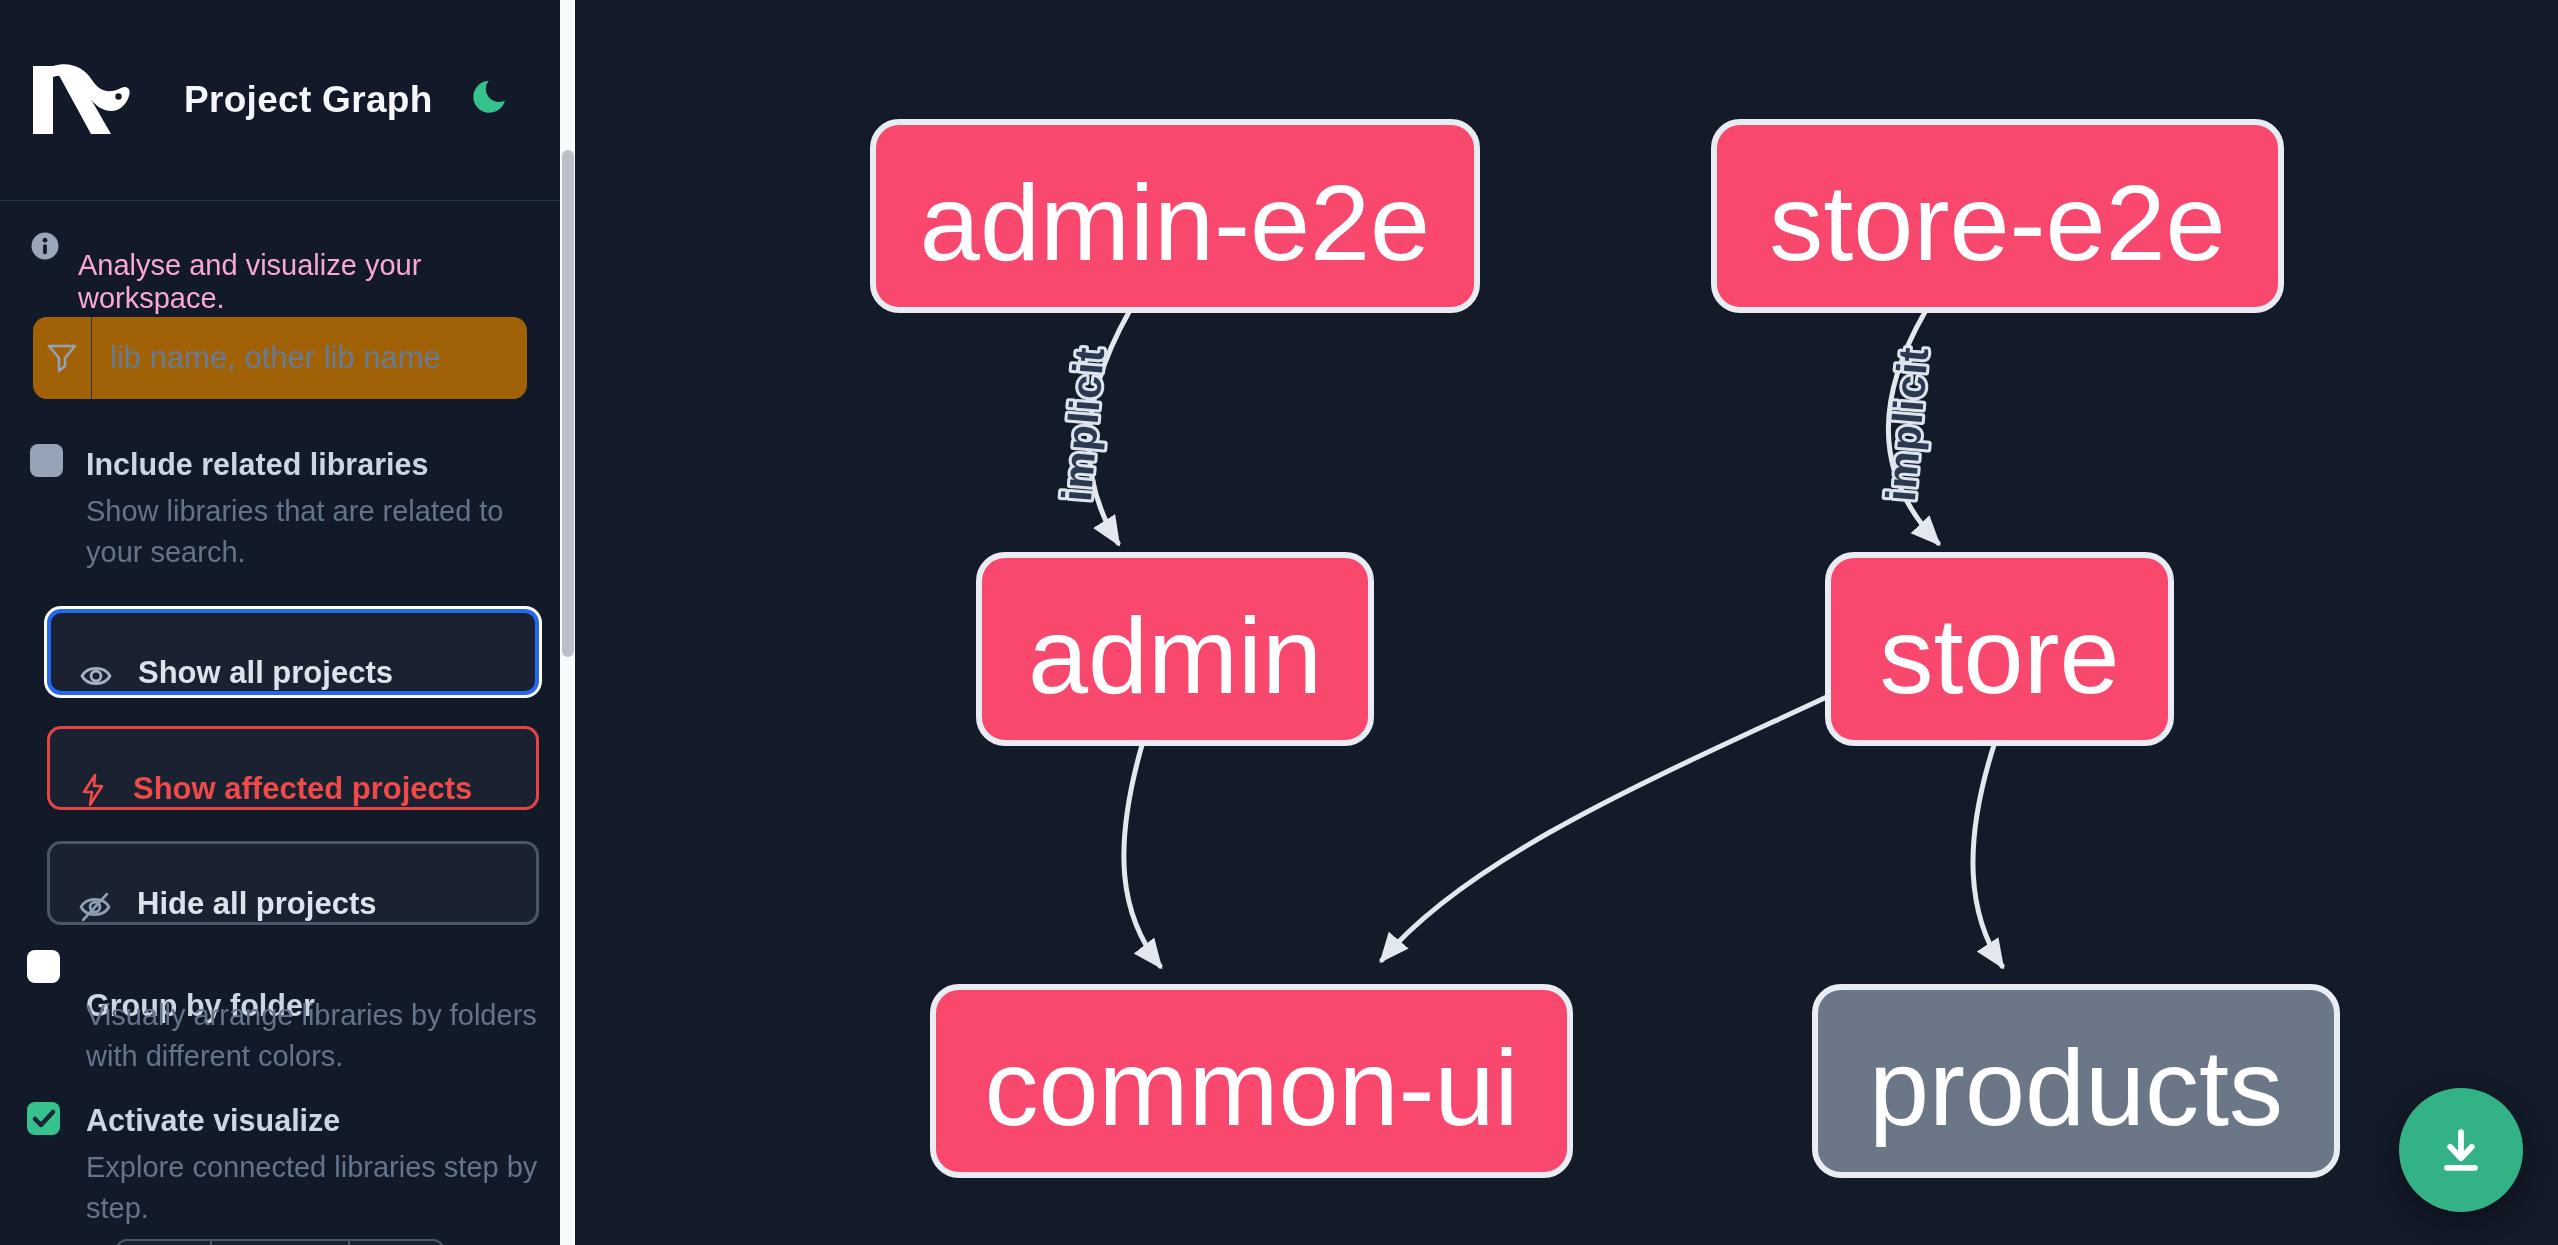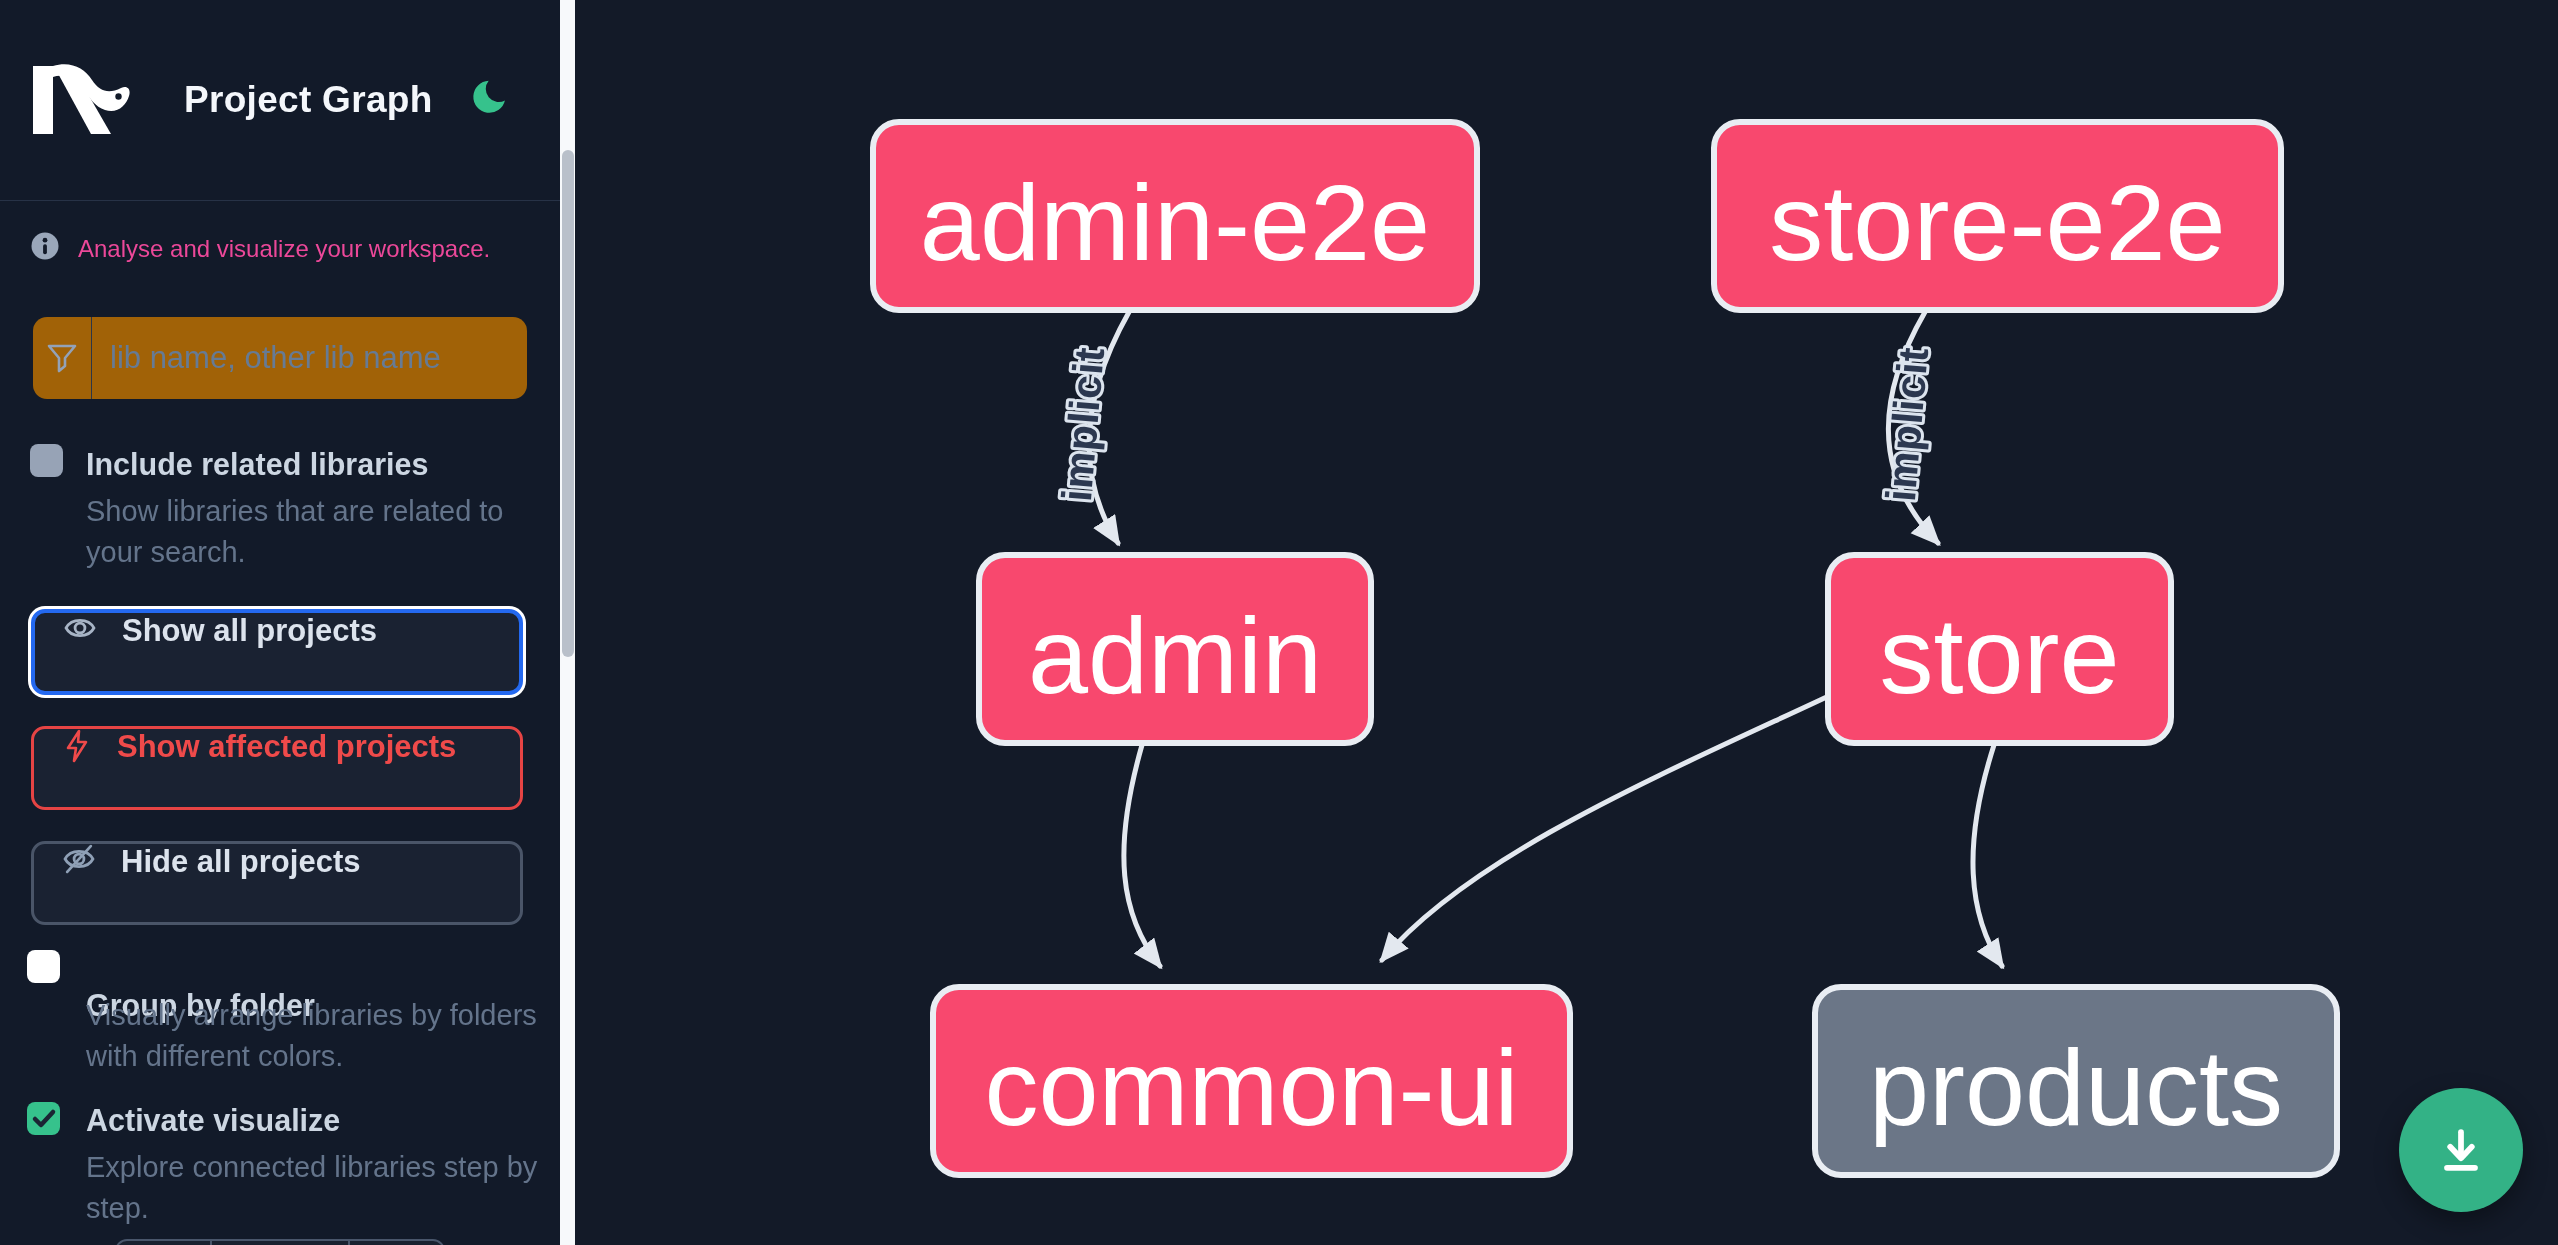--- a/index.html
+++ b/index.html
@@ -15,37 +15,37 @@
   .node-rect{stroke:#e9edf3;stroke-width:6;}
   .node-label{font:400 108px "Liberation Sans",sans-serif;fill:#ffffff;}
 
   
   #sidebar{position:absolute;left:0;top:0;width:560px;height:1245px;
            background:#121a29;border-right:4px solid #a3a3a3;z-index:2;}
   .abs{position:absolute;}
   #page-title{left:184px;top:79px;font-size:37px;font-weight:600;color:#f4f7fb;letter-spacing:.3px;}
   #theme-toggle{left:462px;top:76px;width:48px;height:48px;background:none;border:none;cursor:pointer;padding:0;}
   #header-divider{left:0;top:200px;width:560px;height:1px;background:#273246;}
-  #tagline{left:78px;top:235px;font-size:24px;color:#ec4899;}
+  #tagline{left:78px;top:249px;font-size:29px;color:#f9a8d4;}
   #info-icon{left:31px;top:232px;}
 
   #search-box{left:33px;top:317px;width:494px;height:82px;background:#a16207;
               border-radius:14px;display:flex;align-items:center;}
   #search-icon-cell{width:63px;height:82px;display:flex;align-items:center;justify-content:center;
                     border-right:1px solid #2c3648;}
   #search-input{flex:1;height:78px;background:transparent;border:none;outline:none;
                 padding:0 18px;font-size:31px;color:#c9d4e3;font-family:inherit;}
   #search-input::placeholder{color:#667b95;}
 
   .toggle-label{font-size:30.5px;font-weight:600;color:#ccd6e2;}
   .toggle-desc{font-size:29px;color:#64748b;line-height:1.4;width:452px;}
   .checkbox{width:33px;height:33px;border-radius:8px;}
 
-  .side-btn{position:absolute;left:31px;width:492px;box-sizing:border-box;
-            display:flex;align-items:flex-start;padding-left:27px;gap:24px;
+  .side-btn{position:absolute;left:47px;width:492px;box-sizing:border-box;
+            display:flex;align-items:flex-end;padding-left:27px;gap:24px;
             background:#1a2232;border-radius:14px;cursor:pointer;}
   .side-btn span{font-size:31px;font-weight:600;color:#dce3ed;}
   #btn-show-all{top:609px;height:86px;border:4px solid #2469f0;box-shadow:0 0 0 3px #ffffff;}
   #btn-show-affected{top:726px;height:84px;border:3px solid #e64444;}
   #btn-show-affected span{color:#ef4a4a;}
   #btn-hide-all{top:841px;height:84px;border:3px solid #4a5568;}
 
   #proximity-stepper{left:115px;top:1239px;width:326px;height:34px;background:#19212f;
                      border:2px solid #49566b;border-radius:12px 12px 0 0;display:flex;}
   #proximity-stepper .seg{border-right:2px solid #49566b;}

